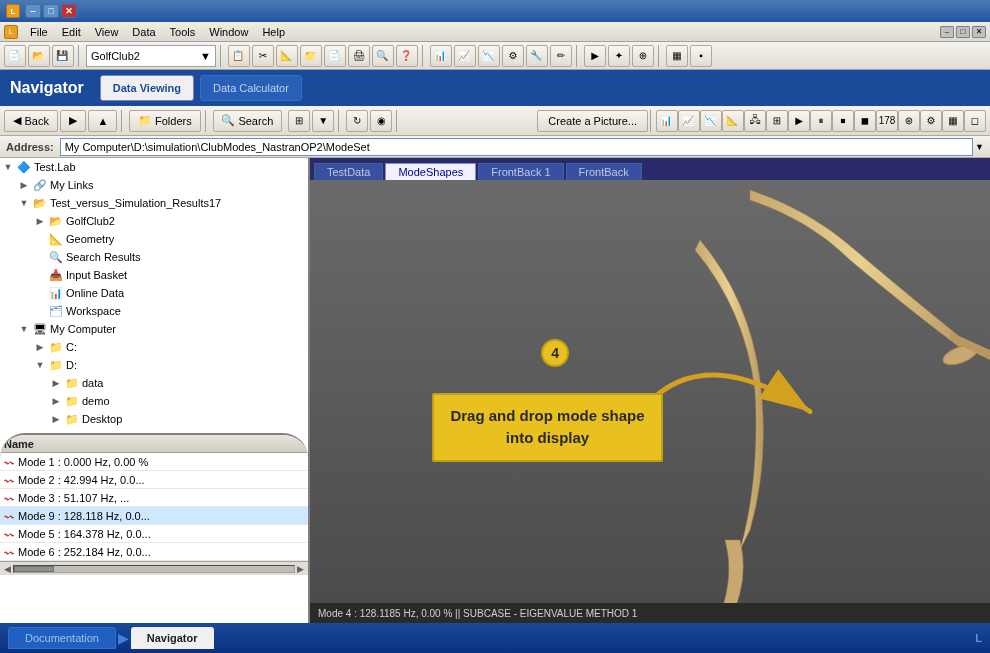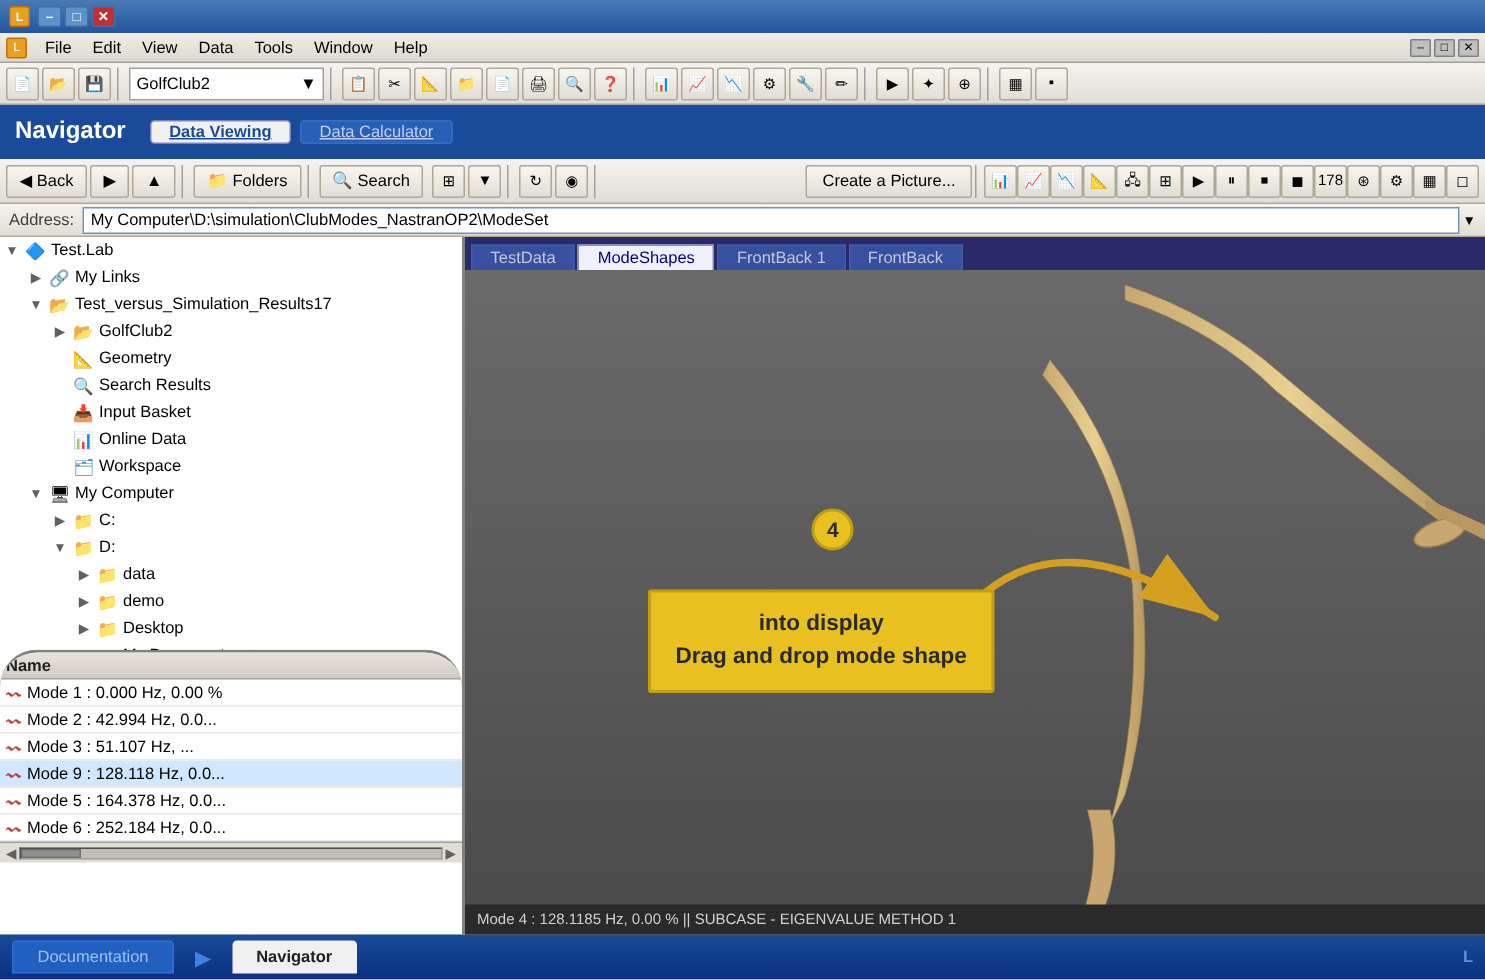--- a/index.html
+++ b/index.html
@@ -56,37 +56,37 @@
     
     #nav-header {
       background: #1a4a9a;
       height: 36px;
       display: flex;
       align-items: center;
       padding: 0 10px;
       gap: 6px;
     }
     #nav-header .nav-title { color: white; font-size: 16px; font-weight: bold; margin-right: 10px; }
-    .nav-tab { height: 16px; padding: 0 12px; border-radius: 3px; display: flex; align-items: center; font-size: 11px; cursor: pointer; text-decoration: underline; }
+    .nav-tab { height: 26px; padding: 0 12px; border-radius: 3px; display: flex; align-items: center; font-size: 11px; cursor: pointer; }
     .nav-tab.active { background: #f0f0f0; color: #1a4a9a; font-weight: bold; border: 1px solid #8080c0; }
     .nav-tab.inactive { background: #2860b8; color: #c0d0f0; border: 1px solid #3070c8; }
 
     
     #nav-toolbar {
       background: linear-gradient(to bottom, #f5f3ee, #e0ddd4);
       height: 30px;
       display: flex;
       align-items: center;
       padding: 0 4px;
       border-bottom: 1px solid #b0a898;
       gap: 2px;
     }
     .nav-btn { height: 22px; padding: 0 8px; background: linear-gradient(to bottom, #f8f6f0, #e0ddd4); border: 1px solid #b0a898; border-radius: 2px; display: flex; align-items: center; gap: 3px; cursor: pointer; font-size: 11px; }
     #address-bar { background: linear-gradient(to bottom, #f5f3ee, #e0ddd4); height: 22px; display: flex; align-items: center; padding: 0 6px; border-bottom: 1px solid #b0a898; font-size: 11px; }
-    #address-bar .addr-label { color: #404040; margin-right: 6px; }
+    #address-bar .addr-label { color: #404040; margin-right: 6px; font-weight: bold; }
     #address-bar .addr-input { flex: 1; height: 18px; background: white; border: 1px solid #7090c0; padding: 0 4px; font-size: 11px; }
 
     
     #main-area {
       display: flex;
       height: calc(653px - 22px - 20px - 28px - 36px - 30px - 22px - 30px);
       
       background: white;
     }
     .tree-item {
@@ -232,21 +232,21 @@
     .scroll-track { flex: 1; height: 8px; background: #c0bdb4; border: 1px inset #a0a0a0; position: relative; }
     .scroll-thumb { width: 40px; height: 100%; background: #909090; border: 1px solid #707070; }
 
     
     #bottom-bar {
       background: linear-gradient(to bottom, #1a4a9a, #0a3080);
       height: 30px;
       display: flex;
       align-items: center;
       padding: 0 8px;
-      gap: 14px;
+      gap: 2px;
     }
     .bottom-tab { height: 22px; padding: 0 16px; display: flex; align-items: center; font-size: 11px; cursor: pointer; border-radius: 3px 3px 0 0; }
     .bottom-tab.active-bt { background: #f0f0f0; color: #202020; font-weight: bold; }
     .bottom-tab.inactive-bt { background: #2060c0; color: #a0c0e8; border: 1px solid #3070d0; }
     .bottom-tab-arrow { color: #4080e0; font-size: 14px; }
     #status-right { margin-left: auto; color: #6090d8; font-size: 11px; font-weight: bold; }
 
     
     #right-nav-toolbar {
       display: flex;
@@ -568,22 +568,22 @@
         <defs>
           <marker id="arrowhead" markerWidth="10" markerHeight="7" refX="10" refY="3.5" orient="auto">
             <polygon points="0 0, 10 3.5, 0 7" fill="#d4a020"></polygon>
           </marker>
         </defs>
 
         <path d="M 320 245 Q 380 150 500 230" stroke="#d4a020" stroke-width="5" fill="none" marker-end="url(#arrowhead)" stroke-linecap="round"></path>
       </svg>
 
       <div id="drag-tooltip">
+        <div>Drag and drop mode shape</div>
         <div>into display</div>
-        <div>Drag and drop mode shape</div>
       </div>
 
       <div id="status-bar-display">
         <span>Mode  4 : 128.1185 Hz, 0.00 % ||  SUBCASE - EIGENVALUE METHOD 1</span>
       </div>
     </div>
   </div>
 </div>
 
 <div id="bottom-bar">

